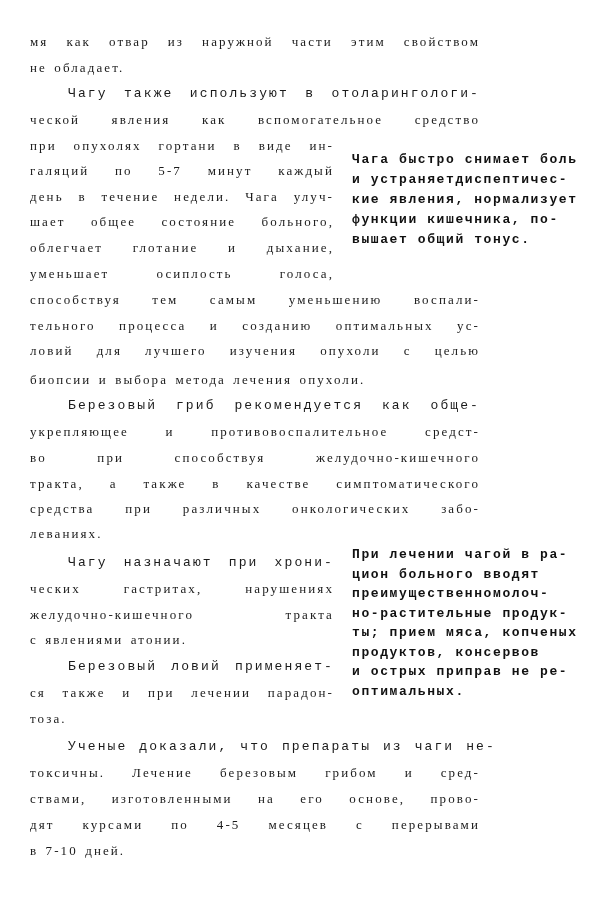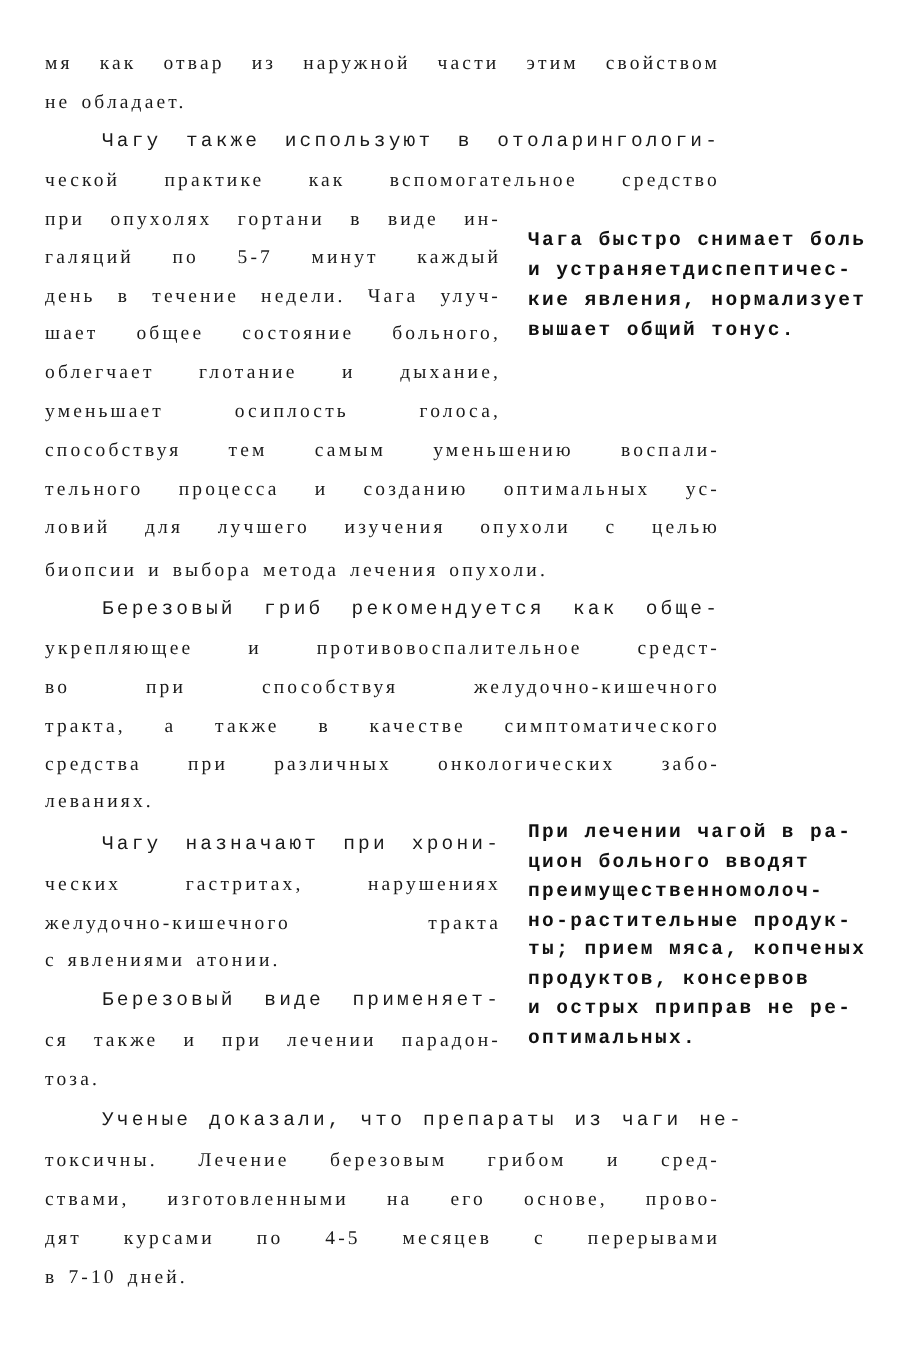--- a/index.html
+++ b/index.html
@@ -23,55 +23,56 @@
   </style>
 </head>
 <body>
 
 <div>
 
   <div>
     <div class="line full" style="top:32px">мя как отвар из наружной части этим свойством</div>
     <div class="line full last" style="top:58px">не обладает.</div>
     <div class="line full indent" style="top:84px">Чагу также используют в отоларингологи-</div>
-    <div class="line full" style="top:110px">ческой практике как вспомогательное средство</div>
+    <div class="line full" style="top:110px">ческой явления как вспомогательное средство</div>
     <div class="line narrow" style="top:136px">при опухолях гортани в виде ин-</div>
     <div class="line narrow" style="top:161px">галяций по 5-7 минут каждый</div>
     <div class="line narrow" style="top:187px">день в течение недели. Чага улуч-</div>
     <div class="line narrow" style="top:212px">шает общее состояние больного,</div>
     <div class="line narrow" style="top:238px">облегчает глотание и дыхание,</div>
     <div class="line narrow" style="top:264px">уменьшает осиплость голоса,</div>
     <div class="line full" style="top:290px">способствуя тем самым уменьшению воспали-</div>
     <div class="line full" style="top:316px">тельного процесса и созданию оптимальных ус-</div>
     <div class="line full" style="top:341px">ловий для лучшего изучения опухоли с целью</div>
     <div class="line full last" style="top:370px">биопсии и выбора метода лечения опухоли.</div>
     <div class="line full indent" style="top:396px">Березовый гриб рекомендуется как обще-</div>
     <div class="line full" style="top:422px">укрепляющее и противовоспалительное средст-</div>
     <div class="line full" style="top:448px">во при способствуя желудочно-кишечного</div>
     <div class="line full" style="top:474px">тракта, а также в качестве симптоматического</div>
     <div class="line full" style="top:499px">средства при различных онкологических забо-</div>
     <div class="line full last" style="top:524px">леваниях.</div>
     <div class="line narrow indent" style="top:553px">Чагу назначают при хрони-</div>
     <div class="line narrow" style="top:579px">ческих гастритах, нарушениях</div>
     <div class="line narrow" style="top:605px">желудочно-кишечного тракта</div>
     <div class="line narrow last" style="top:630px">с явлениями атонии.</div>
-    <div class="line narrow indent" style="top:657px">Березовый виде применяет-</div>
+    <div class="line narrow indent" style="top:657px">Березовый ловий применяет-</div>
     <div class="line narrow" style="top:683px">ся также и при лечении парадон-</div>
     <div class="line narrow last" style="top:709px">тоза.</div>
     <div class="line full indent" style="top:737px">Ученые доказали, что препараты из чаги не-</div>
     <div class="line full" style="top:763px">токсичны. Лечение березовым грибом и сред-</div>
     <div class="line full" style="top:789px">ствами, изготовленными на его основе, прово-</div>
     <div class="line full" style="top:815px">дят курсами по 4-5 месяцев с перерывами</div>
     <div class="line full last" style="top:841px">в 7-10 дней.</div>
   </div>
 
   <div class="note" style="top:150px">
     <span class="nl">Чага быстро снимает боль</span>
     <span class="nl">и устраняетдиспептичес-</span>
     <span class="nl">кие явления, нормализует</span>
+    <span class="nl">функции кишечника, по-</span>
     <span class="nl">вышает общий тонус.</span>
   </div>
 
   <div class="note" style="top:545px; line-height:19.5px">
     <span class="nl">При лечении чагой в ра-</span>
     <span class="nl">цион больного вводят</span>
     <span class="nl">преимущественномолоч-</span>
     <span class="nl">но-растительные продук-</span>
     <span class="nl">ты; прием мяса, копченых</span>
     <span class="nl">продуктов, консервов</span>

